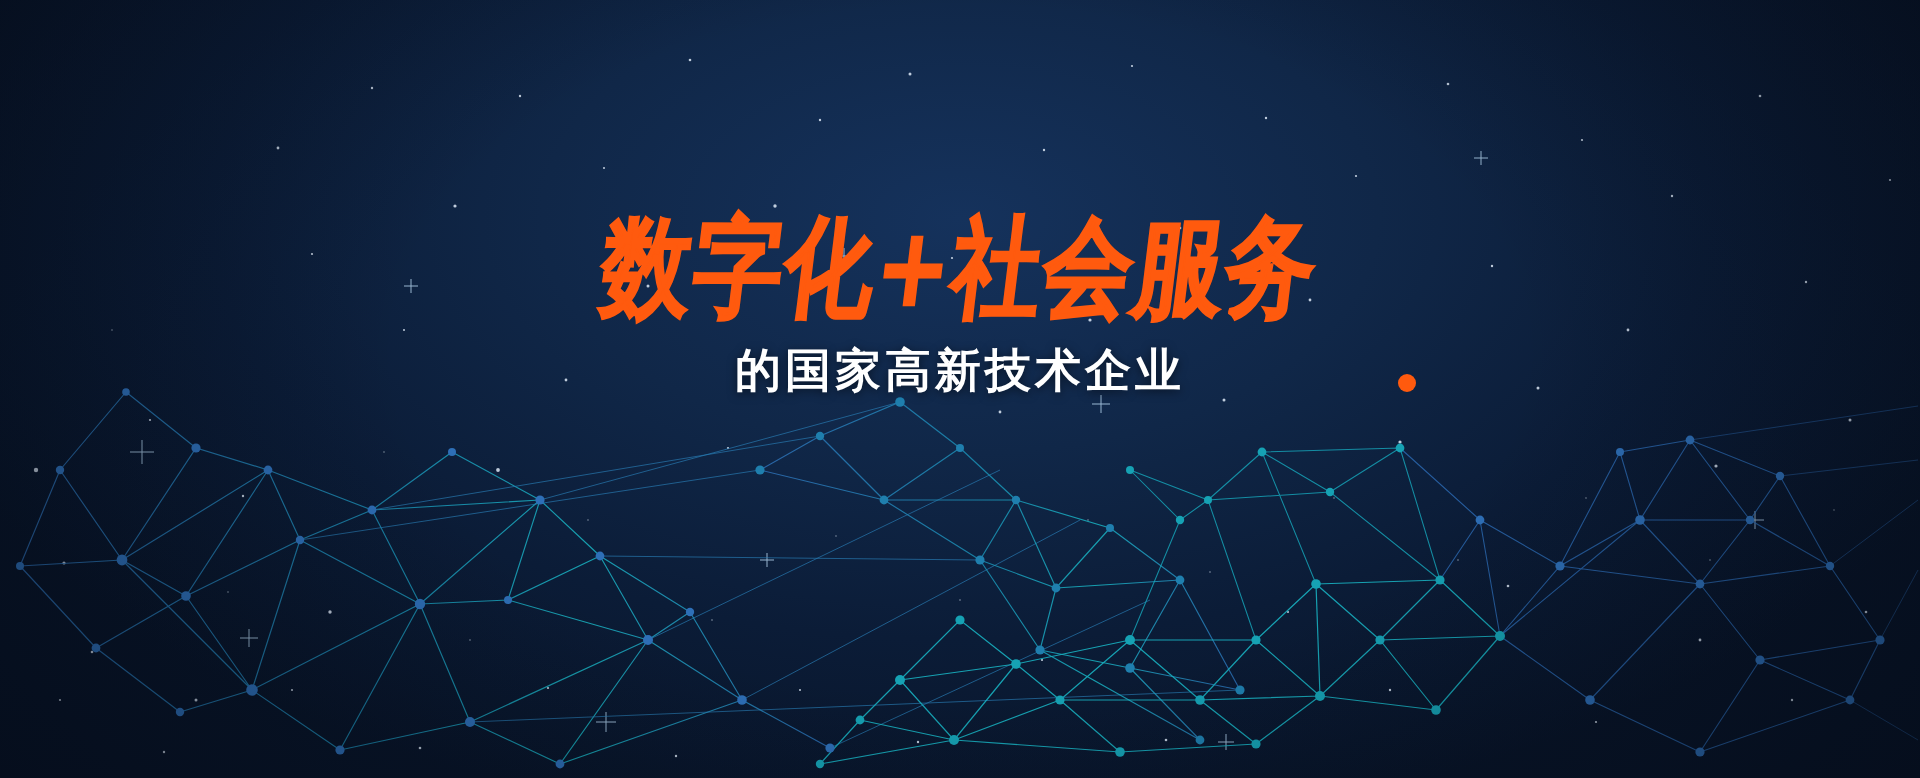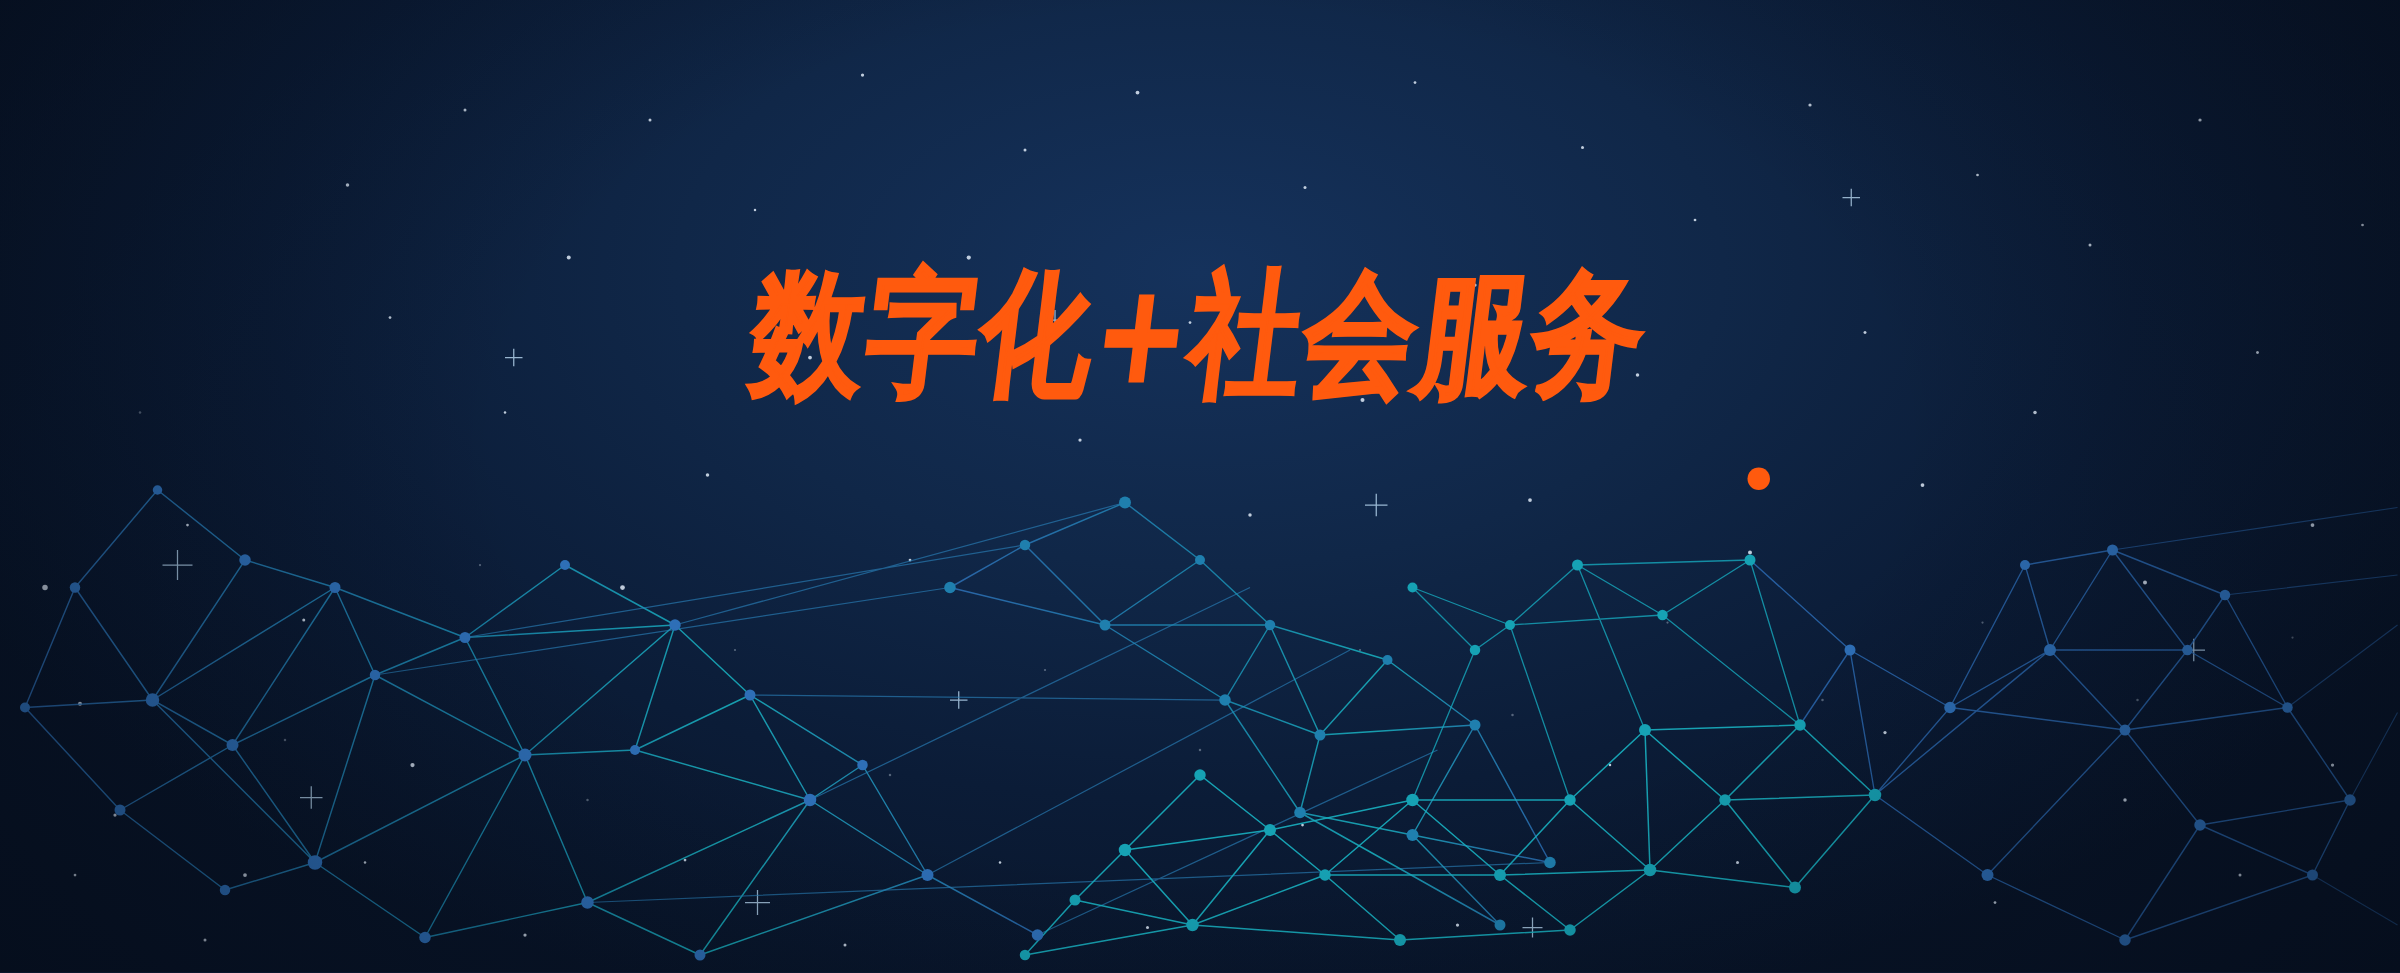--- a/index.html
+++ b/index.html
@@ -322,15 +322,16 @@
         <circle cx="1480" cy="520" r="4.4"></circle>
     </g>
   </svg>
 
   <div class="orange-dot" style="left:1398px;top:374px;width:18px;height:18px;"></div>
 
   <div class="layer" id="vignette"></div>
 
   <div id="textblock">
     <div id="title">数字化+社会服务</div>
+    <div id="subtitle">的国家高新技术企业</div>
   </div>
 
 </div>
 
 </body></html>

